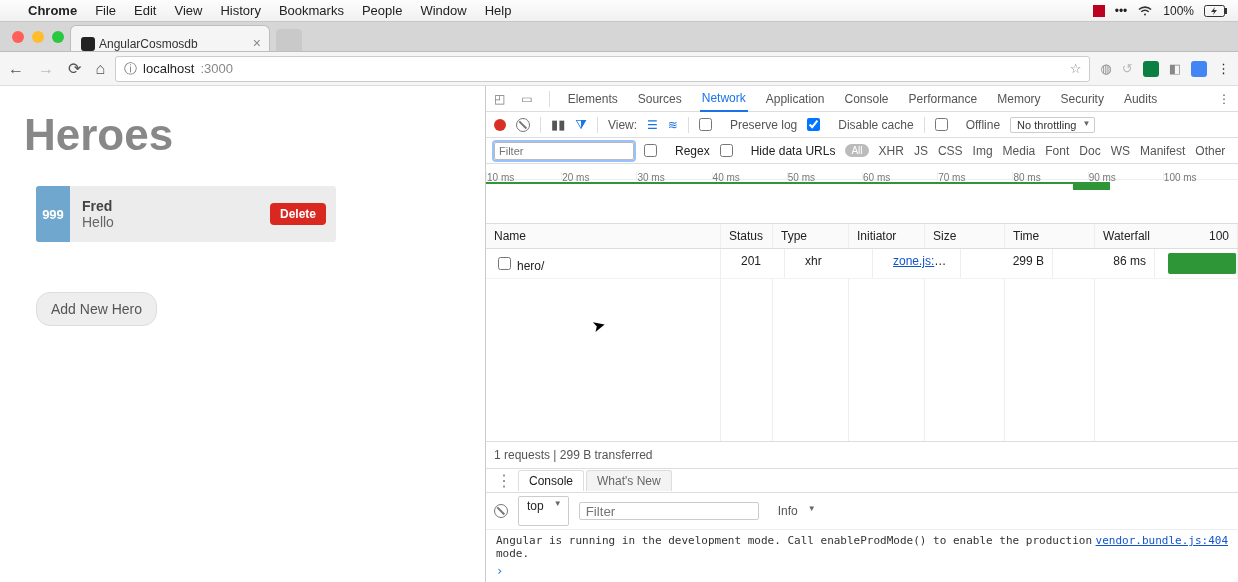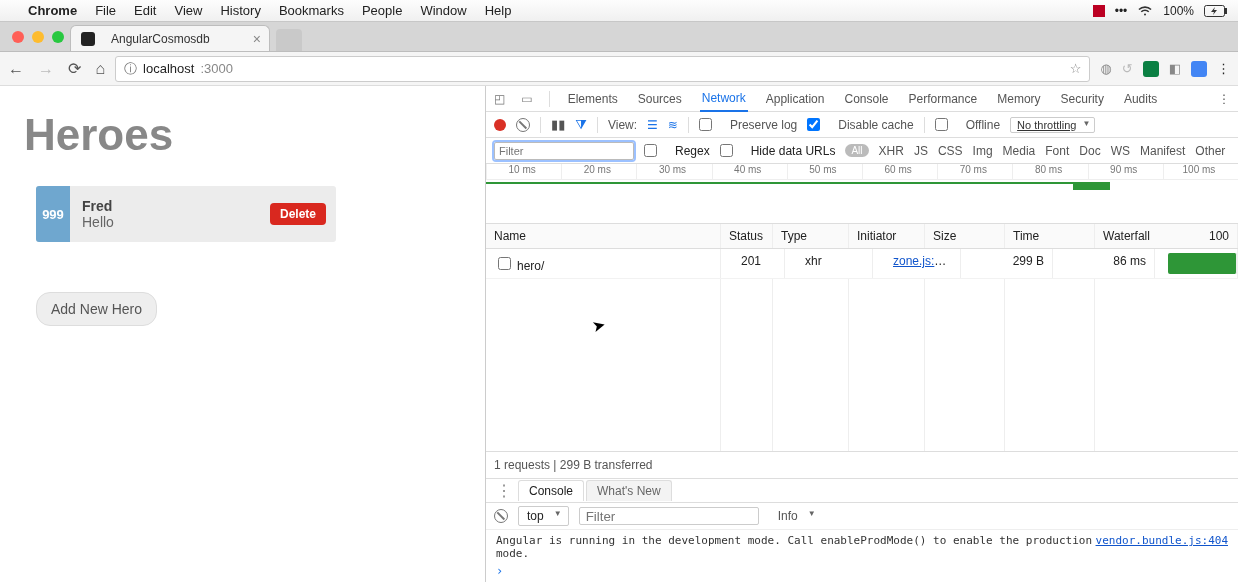--- a/index.html
+++ b/index.html
@@ -10,21 +10,21 @@
   .menubar .app { font-weight:600; }
   .menubar .spacer { flex:1; }
   .menubar .status { display:flex; align-items:center; gap:10px; font-size:12px; }
   .menubar .square { width:12px; height:12px; background:#b02; }
   .wifi svg, .battery svg { display:block; }
   
   .tabstrip { height:30px; background:#d6d6d6; display:flex; align-items:flex-end; padding-left:8px; border-bottom:1px solid #bdbdbd;}
   .traffic { display:flex; gap:8px; align-items:center; padding:0 6px 8px 4px;}
   .dot { width:12px; height:12px; border-radius:50%; }
   .dot.red{background:#ff5f57;} .dot.yellow{background:#febc2e;} .dot.green{background:#28c840;}
-  .tab { background:#f5f5f5; border:1px solid #bdbdbd; border-bottom:none; border-radius:6px 6px 0 0; height:26px; display:flex; align-items:center; padding:0 30px 0 10px; gap:16px; font-size:12px; color:#333; position:relative; min-width:200px;}
+  .tab { background:#f5f5f5; border:1px solid #bdbdbd; border-bottom:none; border-radius:6px 6px 0 0; height:26px; display:flex; align-items:flex-end; padding:0 30px 0 10px; gap:4px; font-size:12px; color:#333; position:relative; min-width:200px;}
   .tab .close { position:absolute; right:8px; color:#888; font-size:14px;}
   .tab .favicon { width:14px;height:14px;background:#222;border-radius:3px;}
   .newtab { width:26px; height:22px; background:#c9c9c9; margin-left:6px; border-radius:4px 4px 0 0;}
   .toolbar { height:34px; background:#f5f5f5; border-bottom:1px solid #ddd; display:flex; align-items:center; padding:0 8px; gap:10px;}
   .navbtns { display:flex; gap:14px; color:#555; font-size:16px; align-items:center;}
   .navbtns .dis { color:#bbb; }
   .omnibox { flex:1; height:26px; border:1px solid #ccc; border-radius:3px; background:#fff; display:flex; align-items:center; padding:0 8px; font-size:13px; color:#222; gap:6px;}
   .omnibox .lock { color:#777; }
   .omnibox .host { color:#222; }
   .omnibox .port { color:#888; }
@@ -49,29 +49,29 @@
   .dt-tabs .tabitem { padding:5px 2px; cursor:pointer;}
   .dt-tabs .active { color:#1a73e8; border-bottom:2px solid #1a73e8;}
   .dt-toolbar { height:26px; border-bottom:1px solid #ddd; display:flex; align-items:center; padding:0 8px; gap:10px; color:#555;}
   .rec { width:12px;height:12px;border-radius:50%;background:#d93025;}
   .ban { width:14px;height:14px;border:1.5px solid #777;border-radius:50%;position:relative;}
   .ban::after{content:"";position:absolute;left:1px;top:5px;width:10px;height:1.5px;background:#777;transform:rotate(45deg);}
   .cam { font-size:13px;}
   .funnel { color:#1a73e8; font-size:13px;}
   .cb { display:flex; align-items:center; gap:18px;}
   .cb input { margin:0; }
-  .sel { border:1px solid #ccc; border-radius:2px; background:#fff; padding:1px 18px 1px 6px; position:relative; font-size:11px; color:#333;text-decoration:underline;}
+  .sel { border:1px solid #ccc; border-radius:2px; background:#fff; padding:1px 18px 1px 6px; position:relative; font-size:11px; color:#333;}
   .sel::after{content:"▼"; position:absolute; right:4px; font-size:8px; color:#666;}
   .dt-filterbar { height:26px; border-bottom:1px solid #ddd; display:flex; align-items:center; padding:0 8px; gap:10px;}
   .filter-in { width:140px; height:18px; border:1px solid #bbb; outline:2px solid #9cc1ff; border-radius:2px; padding:0 4px; font-size:11px;}
   .pill { background:#bbb; color:#fff; border-radius:8px; padding:1px 6px; font-size:10px;}
   .chips { display:flex; gap:10px; color:#555;}
   .timeline { height:60px; border-bottom:1px solid #ddd; position:relative; font-size:10px; color:#777;}
   .ticks { display:flex; height:16px; border-bottom:1px solid #eee;}
-  .tick { flex:1; text-align:center; padding-right:4px; border-left:1px solid #eee;}
+  .tick { flex:1; text-align:left; padding-right:4px; border-left:1px solid #eee;margin-top:8px;}
   .tl-bar { position:absolute; top:18px; left:0; height:2px; background:#2e9637;}
   .tl-bar2 { position:absolute; top:18px; height:8px; background:#2e9637;}
   .grid { flex:1; overflow:hidden; display:flex; flex-direction:column;}
   .grid-head, .grid-row { display:grid; grid-template-columns: 235px 52px 76px 76px 80px 90px 1fr; }
   .grid-head { border-bottom:1px solid #ddd; background:#fafafa;}
   .grid-head div, .grid-row div { padding:5px 8px; border-right:1px solid #eee; white-space:nowrap; overflow:hidden; text-overflow:ellipsis;}
   .grid-row { border-bottom:1px solid #f2f2f2;gap:12px;}
   .grid-row .num { text-align:right;}
   .link { color:#15c; text-decoration:underline; cursor:pointer;}
   .wf { position:relative; }
@@ -84,21 +84,21 @@
       transparent 439px 518px, #eee 518px 519px,
       transparent 519px 608px, #eee 608px 609px,
       transparent 609px);}
   .statusbar { border-top:1px solid #ddd; padding:6px 8px; color:#555;}
   .dt-drawer-tabs { border-top:1px solid #ddd; display:flex; align-items:center; gap:2px; padding:0 6px; height:24px;}
   .dt-drawer-tabs .dots{ color:#888; font-size:16px; padding:0 4px;}
   .dtab { padding:3px 10px; border:1px solid #ddd; border-bottom:none; border-radius:3px 3px 0 0; background:#fff; cursor:pointer;}
   .dtab.inactive{ background:#f3f3f3; color:#666;}
   .dt-console-bar { border-top:1px solid #ddd; display:flex; align-items:center; gap:10px; padding:3px 8px;}
   .dt-console-bar .ban { }
-  .scope { border:1px solid #ccc; padding:2px 24px 2px 8px; border-radius:2px; position:relative;}
+  .scope { border:1px solid #ccc; padding:2px 24px 12px 8px; border-radius:2px; position:relative;}
   .scope::after{content:"▼";position:absolute;right:6px;font-size:8px;color:#666;}
   .cfilter { border:1px solid #ccc; padding:2px 6px; border-radius:2px; width:180px; height:18px;}
   .level { border:1px solid transparent; padding:2px 24px 2px 8px; position:relative; color:#555;text-align:right;}
   .level::after{content:"▼";position:absolute;right:6px;font-size:8px;color:#666;}
   .console-out { font-family: Menlo, monospace; font-size:11px; padding:4px 10px; display:flex; justify-content:space-between; color:#333; border-top:1px solid #eee;}
   .console-out .src { color:#15c; text-decoration:underline;}
   .prompt { color:#1a73e8; padding:0 10px 4px; font-family:Menlo,monospace;}
   .cursor { position:absolute; left:592px; top:316px; font-size:16px; color:#000; pointer-events:none; transform:rotate(-15deg);}
   .root { position:relative; width:1238px; height:582px; overflow:hidden; border:0;}
 </style>

